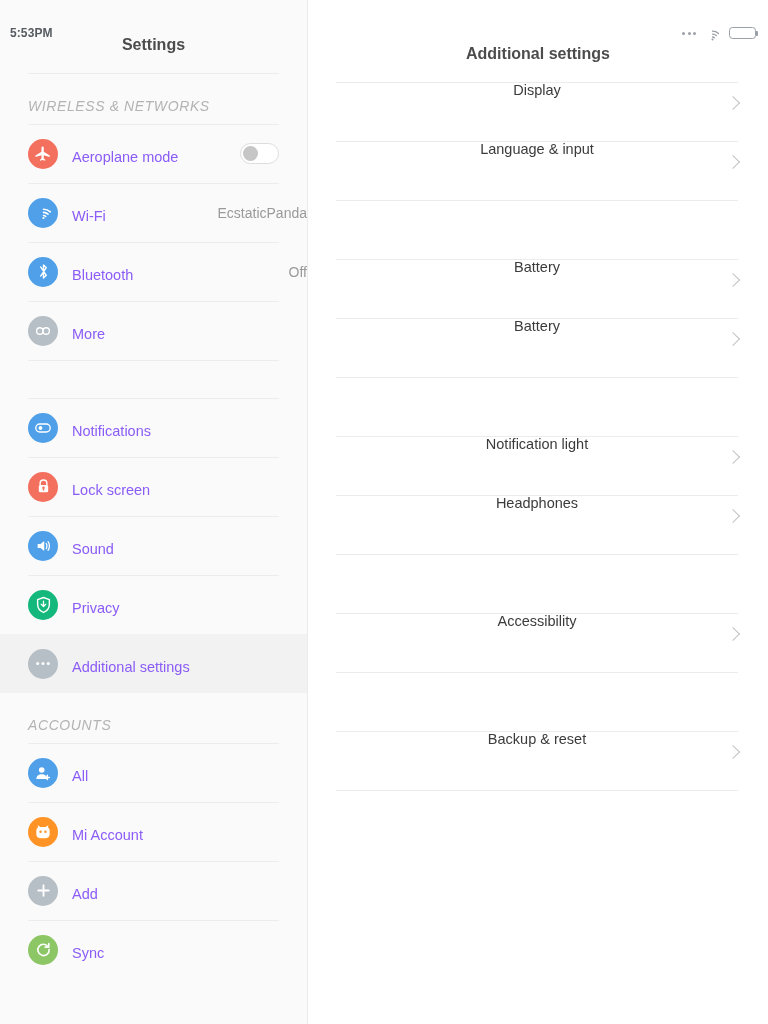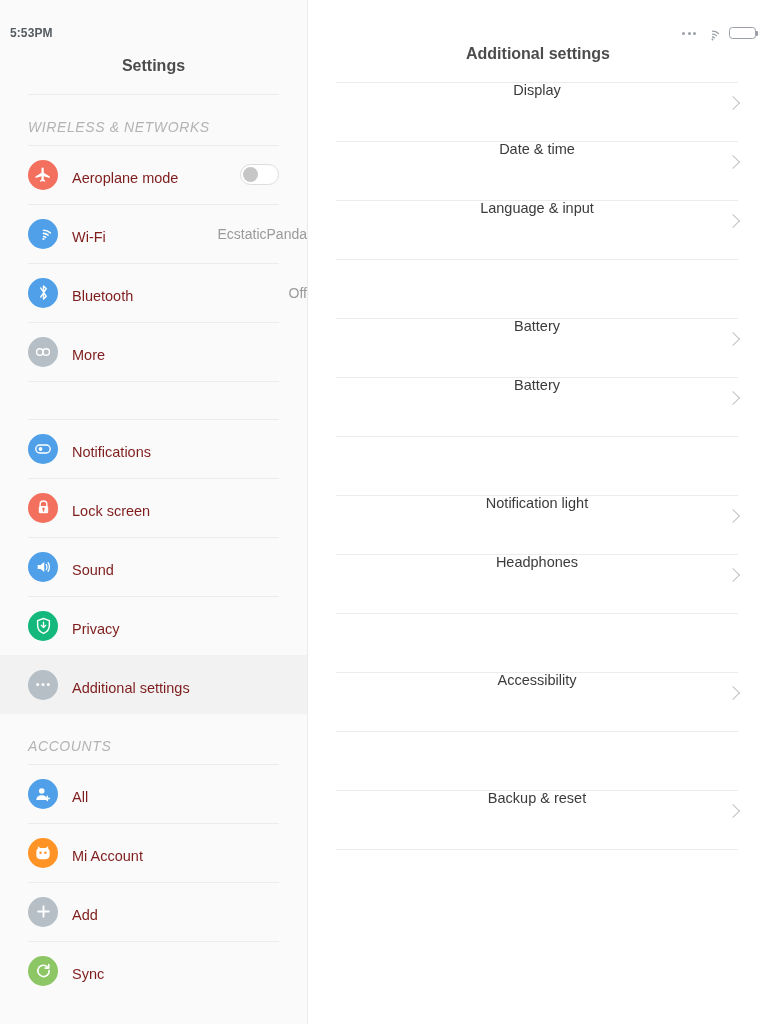--- a/index.html
+++ b/index.html
@@ -34,21 +34,21 @@
   .batt-icon .fill { height: 100%; width: 62%; background: #9aa0a6; border-radius: 1.8px; margin-left: 38%; }
   .batt-icon:after {
     content: ""; position: absolute; right: -3.2px; top: 3.2px;
     width: 2px; height: 5px; background: #9aa0a6; border-radius: 0 1px 1px 0;
   }
 
   
   .sidebar {
     width: 308px; height: 1024px; background: #fafafa;
     border-right: 1px solid #ebebeb; position: relative;
-    padding-top: 38px;
+    padding-top: 17px;
   }
   .panel-title {
     height: 56px; line-height: 56px; text-align: center;
     font-size: 16px; font-weight: bold; color: #4c4c4c;
   }
   .sb-divider-top { height: 1px; background: #ececec; margin: 0 28px; }
 
   .group-label {
     font-size: 14px; color: #b3b3b3; letter-spacing: 0.6px;
     padding: 24px 0 10px 28px;
@@ -60,21 +60,21 @@
   }
   .sb-row.selected { background: #f2f2f2; }
   .sb-row .hr {
     position: absolute; left: 28px; right: 28px; top: 0; height: 1px; background: #ececec;
   }
   .sb-icon {
     width: 30px; height: 30px; border-radius: 50%;
     display: flex; align-items: center; justify-content: center;
     flex: 0 0 30px; position: relative;
   }
-  .sb-label { font-size: 14.5px; color: #7f1d1d; margin-left: 14px; margin-top: 7px; }
+  .sb-label { font-size: 14.5px; color: #8b5cf6; margin-left: 14px; margin-top: 7px; }
   .sb-value { margin-left: auto; font-size: 14px; color: #9a9a9a; }
   .sb-gap { height: 38px; position: relative; }
   .sb-gap .hr { position: absolute; left: 28px; right: 28px; top: 0; height: 1px; background: #ececec; }
 
   .toggle {
     margin-left: auto; margin-right: 28px;
     width: 39px; height: 21px; border-radius: 11px;
     background: #ffffff; border: 1px solid #dddddd; position: relative;
   }
   .toggle .knob {
@@ -300,25 +300,20 @@
     <div class="panel-title">Additional settings</div>
 
     <div class="mn-list">
       <div class="mn-row">
         <div class="hr"></div>
         <span class="mn-label">Display</span>
         <span class="chev"></span>
       </div>
       <div class="mn-row">
         <div class="hr"></div>
-        <span class="mn-label">Date &amp; time</span>
-        <span class="chev"></span>
-      </div>
-      <div class="mn-row">
-        <div class="hr"></div>
         <span class="mn-label">Language &amp; input</span>
         <span class="chev"></span>
       </div>
 
       <div class="mn-gap">
           <div class="hr"></div>
         </div>
 
       <div class="mn-row">
         <div class="hr"></div>

